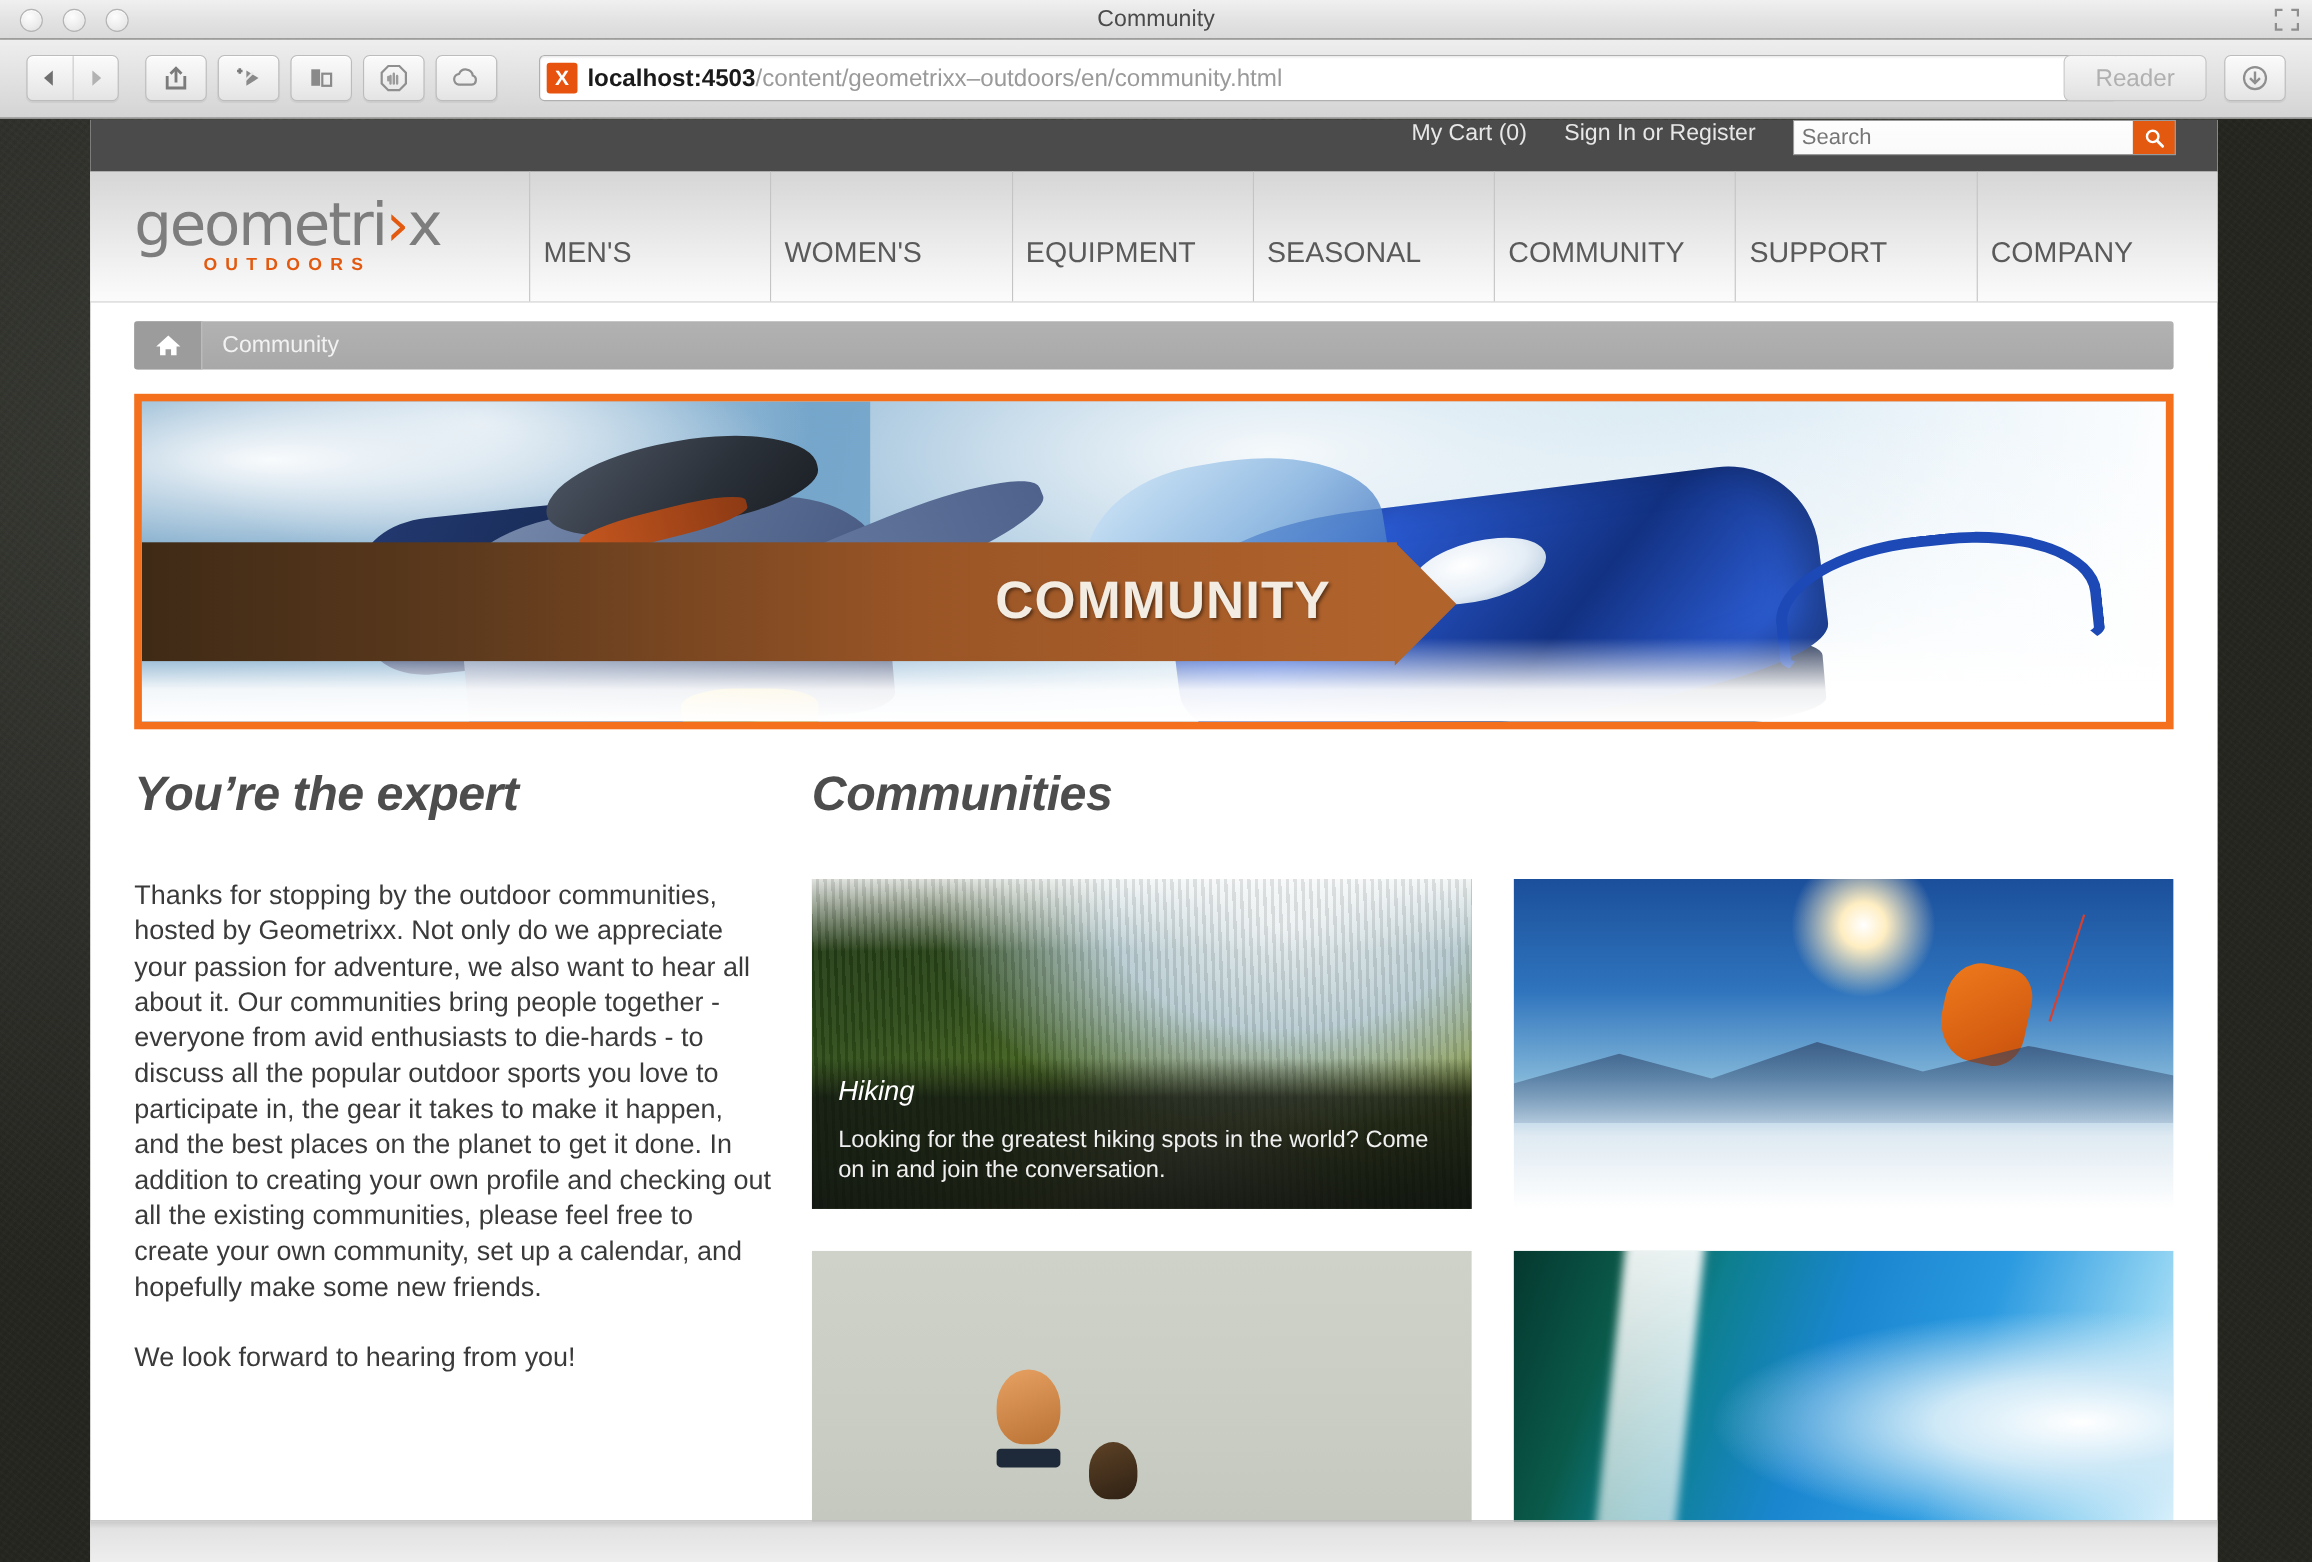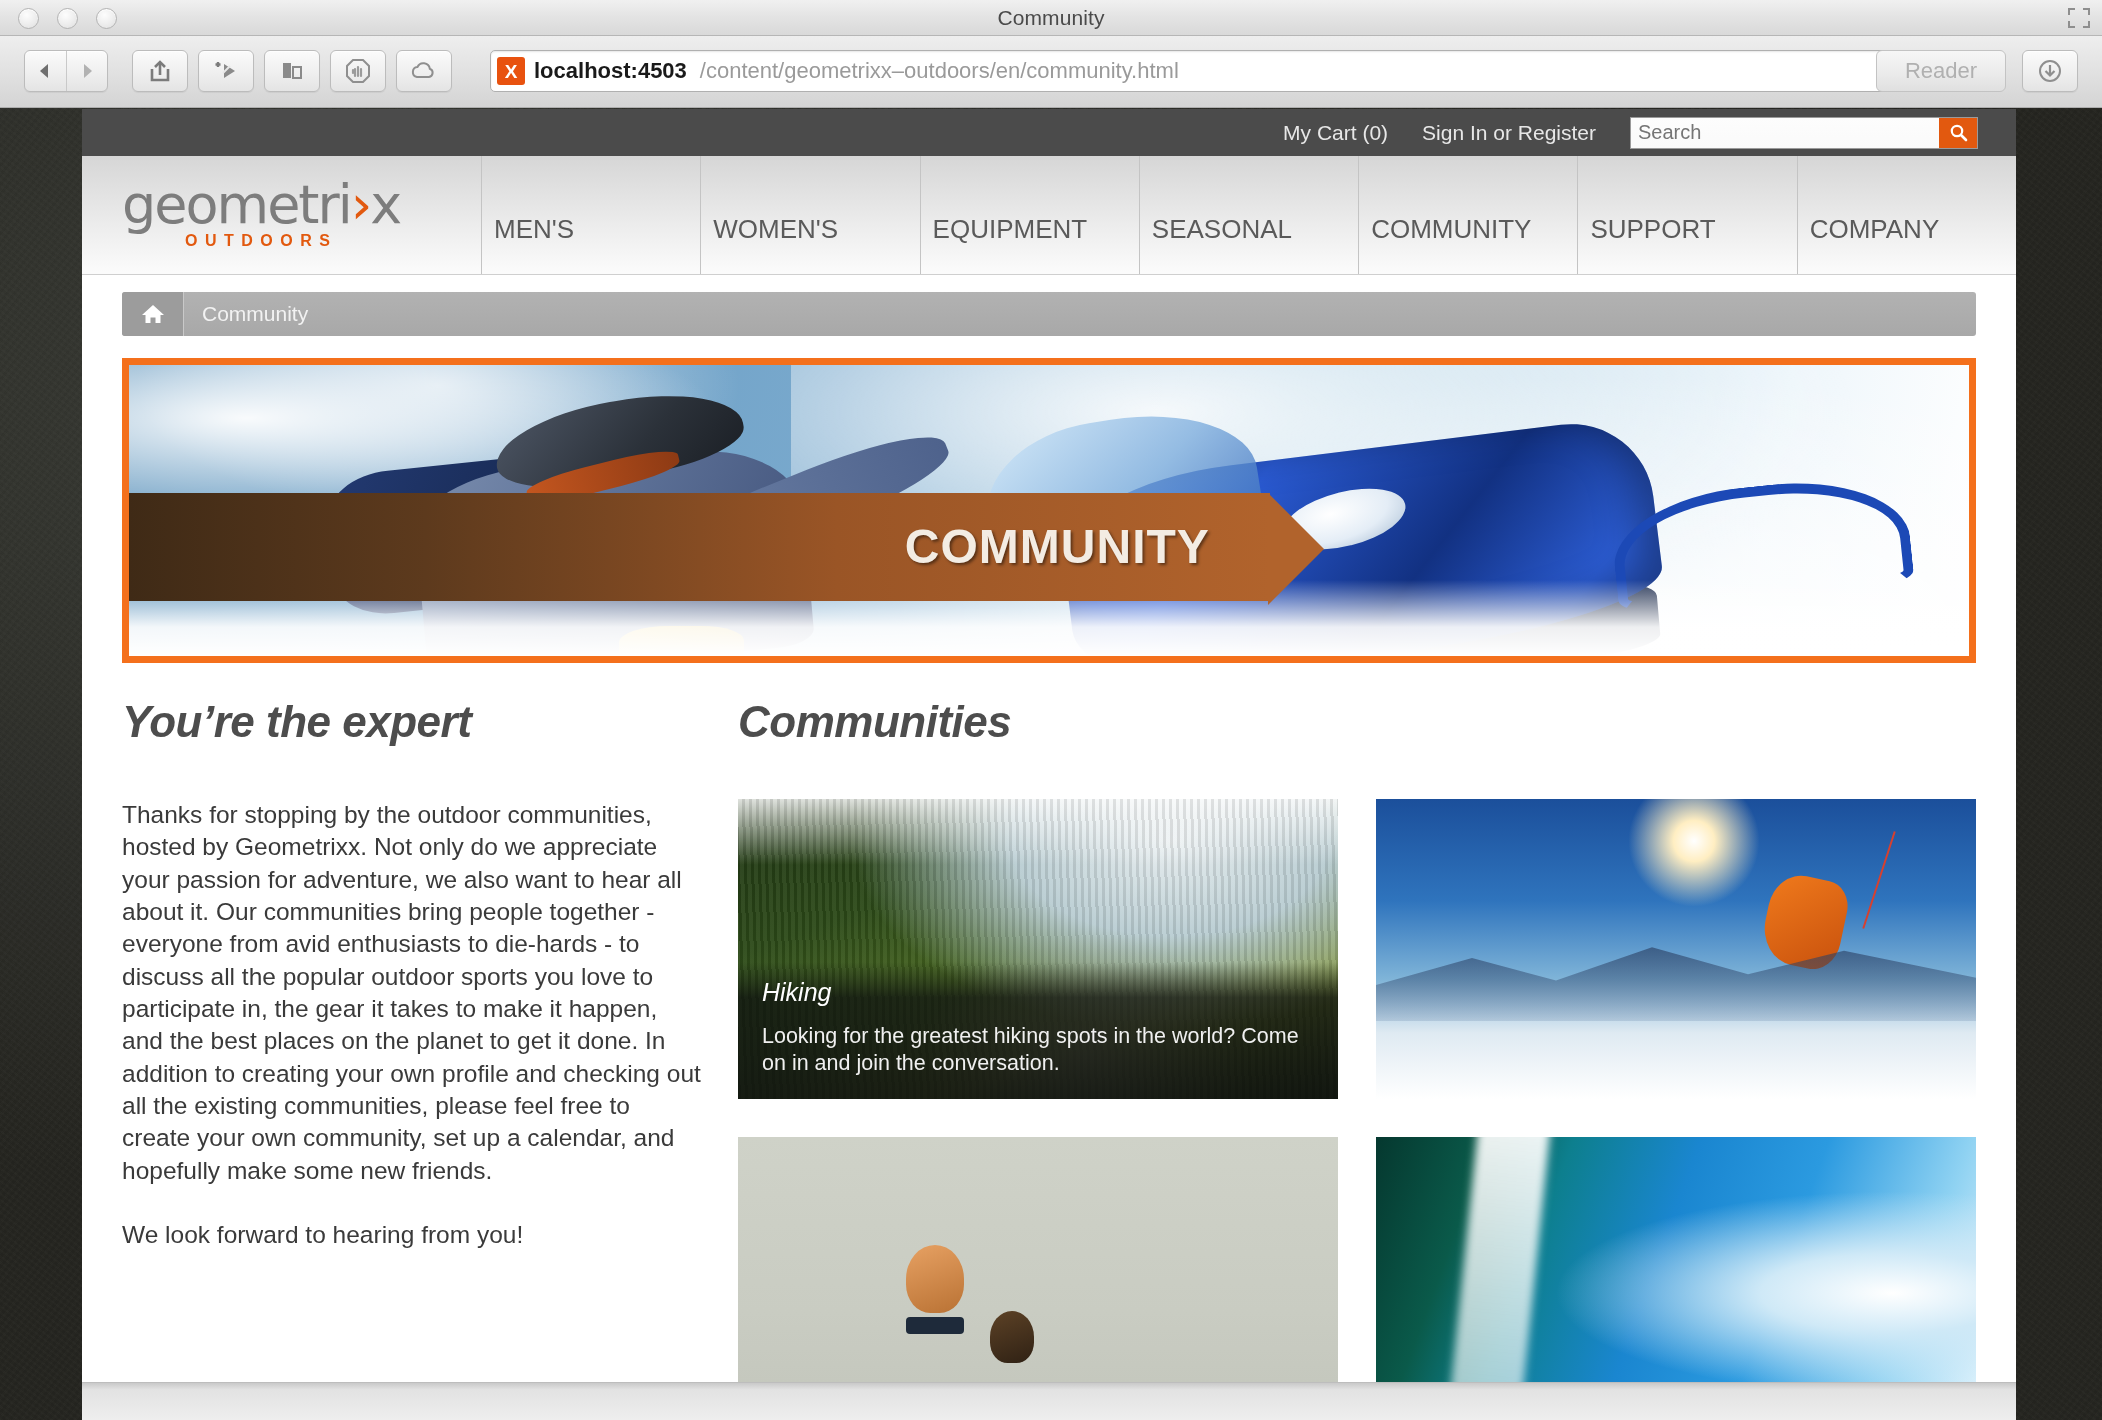--- a/index.html
+++ b/index.html
@@ -93,42 +93,42 @@
     box-shadow: inset 0 1px 2px rgba(0,0,0,.10);
   }
   .ssl-badge {
     width: 28px; height: 28px; margin-left: 6px; border-radius: 3px;
     background: #e8520f;
     display: flex; align-items: center; justify-content: center;
     color: #fff; font-size: 19px; font-weight: bold; line-height: 1;
   }
   .url-text { margin-left: 9px; font-size: 22px; white-space: nowrap; }
   .url-host { color: #1a1a1a; font-weight: bold; }
-  .url-path { color: #9a9a9a; margin-left: 13px; }
+  .url-path { color: #9a9a9a; }
   .reload {
     margin-left: auto; margin-right: 14px; font-size: 25px; color: #3a3a3a;
   }
   .reader-btn {
     position: absolute; right: 96px; top: 14px; width: 130px; height: 42px;
     background: linear-gradient(180deg, #f6f6f6 0%, #eaeaea 60%, #e0e0e0 100%);
     border: 1px solid #c3c3c3; border-radius: 6px;
     display: flex; align-items: center; justify-content: center;
     color: #b0b0b0; font-size: 22px;
   }
 
   
   .viewport {
     position: absolute; left: 82px; top: 109px; width: 1934px; height: 1311px;
     background: #ffffff; overflow: hidden;
   }
 
   
   .util-bar {
     height: 47px; background: #4b4b4b;
-    display: flex; align-items: center; justify-content: flex-end;
+    display: flex; align-items: flex-start; justify-content: flex-end;
     padding-right: 38px; gap: 0;
   }
   .util-link {
     color: #e7e7e7; font-size: 21px; margin-right: 34px; white-space: nowrap;
   }
   .search-wrap {
     display: flex; height: 32px; width: 348px;
     background: #a3a3a3; border: 1px solid #9a9a9a;
   }
   .search-input {

